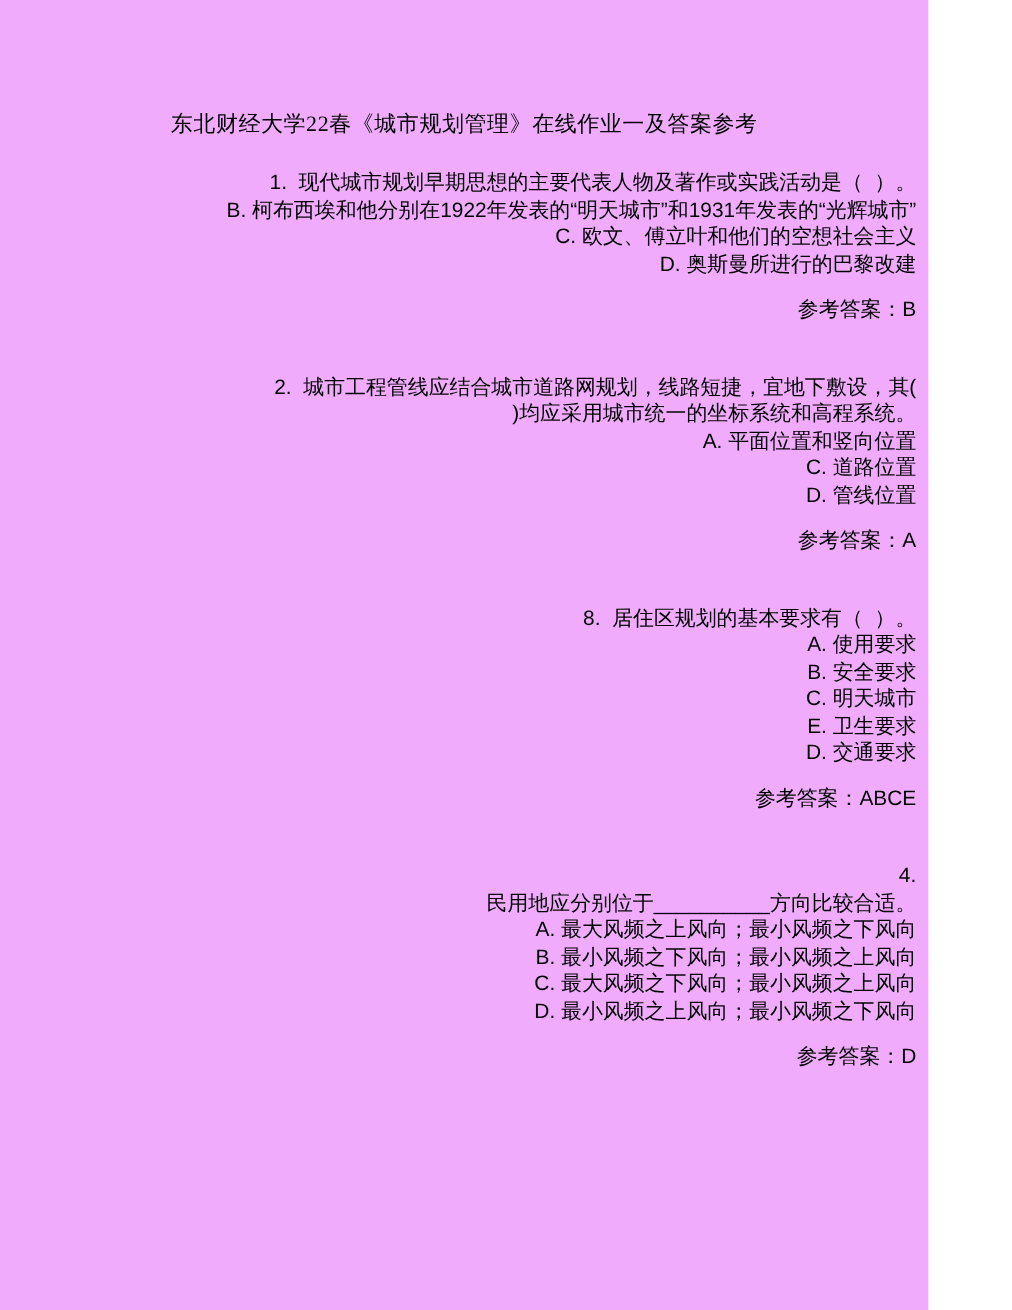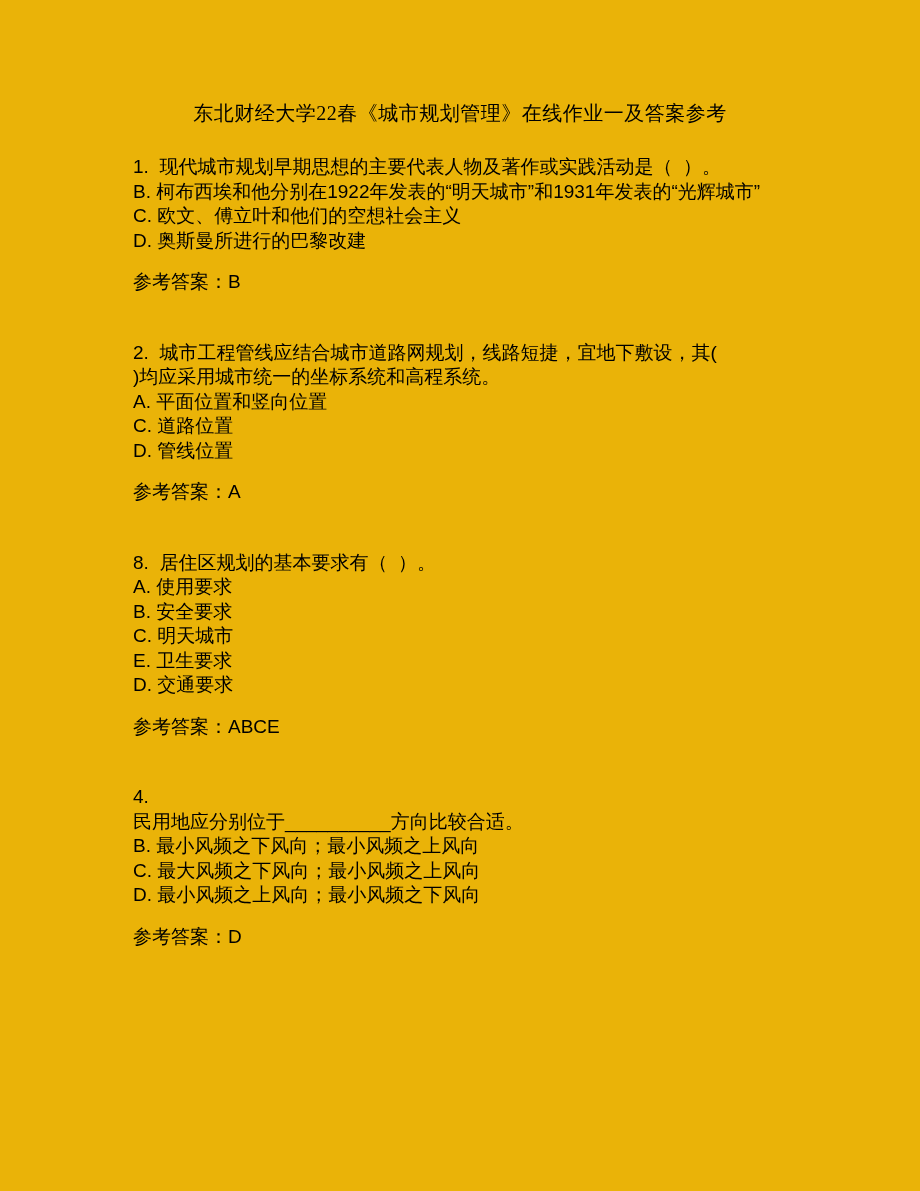--- a/index.html
+++ b/index.html
@@ -1,39 +1,40 @@
 <!DOCTYPE html>
 <html><head>
 <meta charset="utf-8">
 <style>
   html, body { margin: 0; padding: 0; background: #ffffff; }
   .page {
     position: relative;
-    width: 920px;
+    width: 844px;
     height: 1191px;
-    background: #eab308;
+    background: #f0abfc;
     color: #000000;
     box-sizing: border-box;
     padding-top: 100px;
     overflow: hidden;
   }
   .doc-title {
     margin: 0;
     text-align: center;
     font-family: "Liberation Serif", serif;
     font-weight: normal;
     font-size: 20px;
     line-height: 27px;
     letter-spacing: 0.5px;
   }
   .content {
     margin: 28px 0 0 133px;
     width: 700px;
     font-family: "Liberation Sans", sans-serif;
     font-size: 19px;
+    text-align: right;
   }
   .q { margin: 0 0 46px 0; }
   .line {
     margin: 0;
     line-height: 24.5px;
     white-space: pre;
   }
   .answer { margin-top: 17px; }
 </style>
 </head>
@@ -67,20 +68,21 @@
       <p class="line">B. 安全要求</p>
       <p class="line">C. 明天城市</p>
       <p class="line">E. 卫生要求</p>
       <p class="line">D. 交通要求</p>
       <p class="line answer">参考答案：ABCE</p>
     </section>
 
     <section class="q">
       <p class="line">4.</p>
       <p class="line">民用地应分别位于__________方向比较合适。</p>
+      <p class="line">A. 最大风频之上风向；最小风频之下风向</p>
       <p class="line">B. 最小风频之下风向；最小风频之上风向</p>
       <p class="line">C. 最大风频之下风向；最小风频之上风向</p>
       <p class="line">D. 最小风频之上风向；最小风频之下风向</p>
       <p class="line answer">参考答案：D</p>
     </section>
 
   </div>
 </div>
 
 </body></html>

